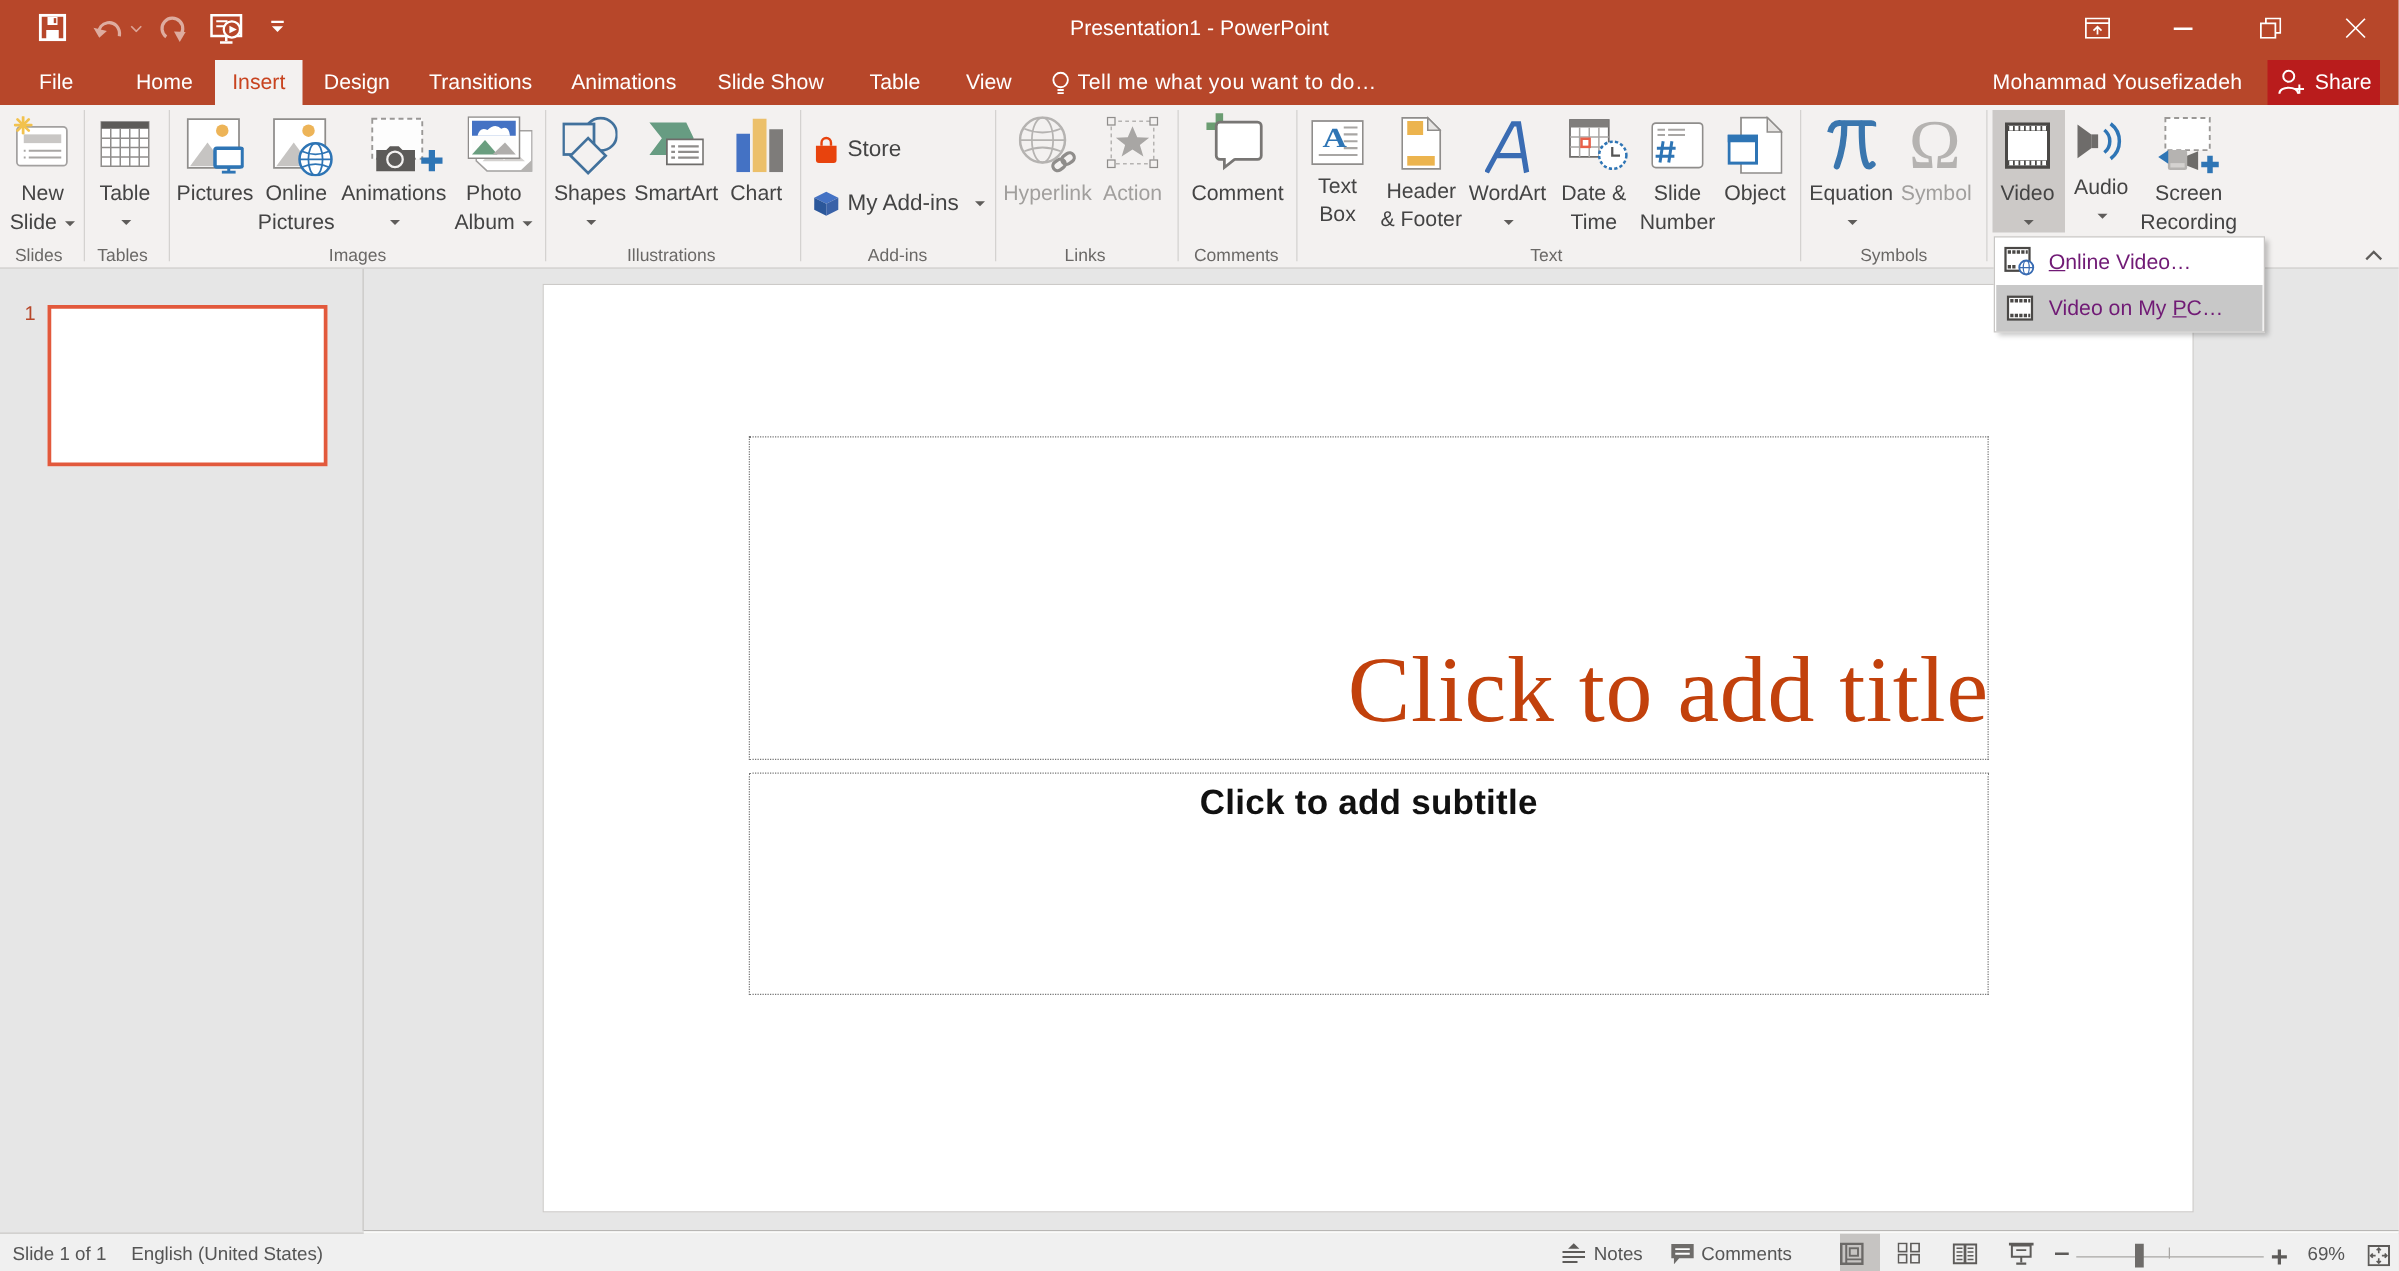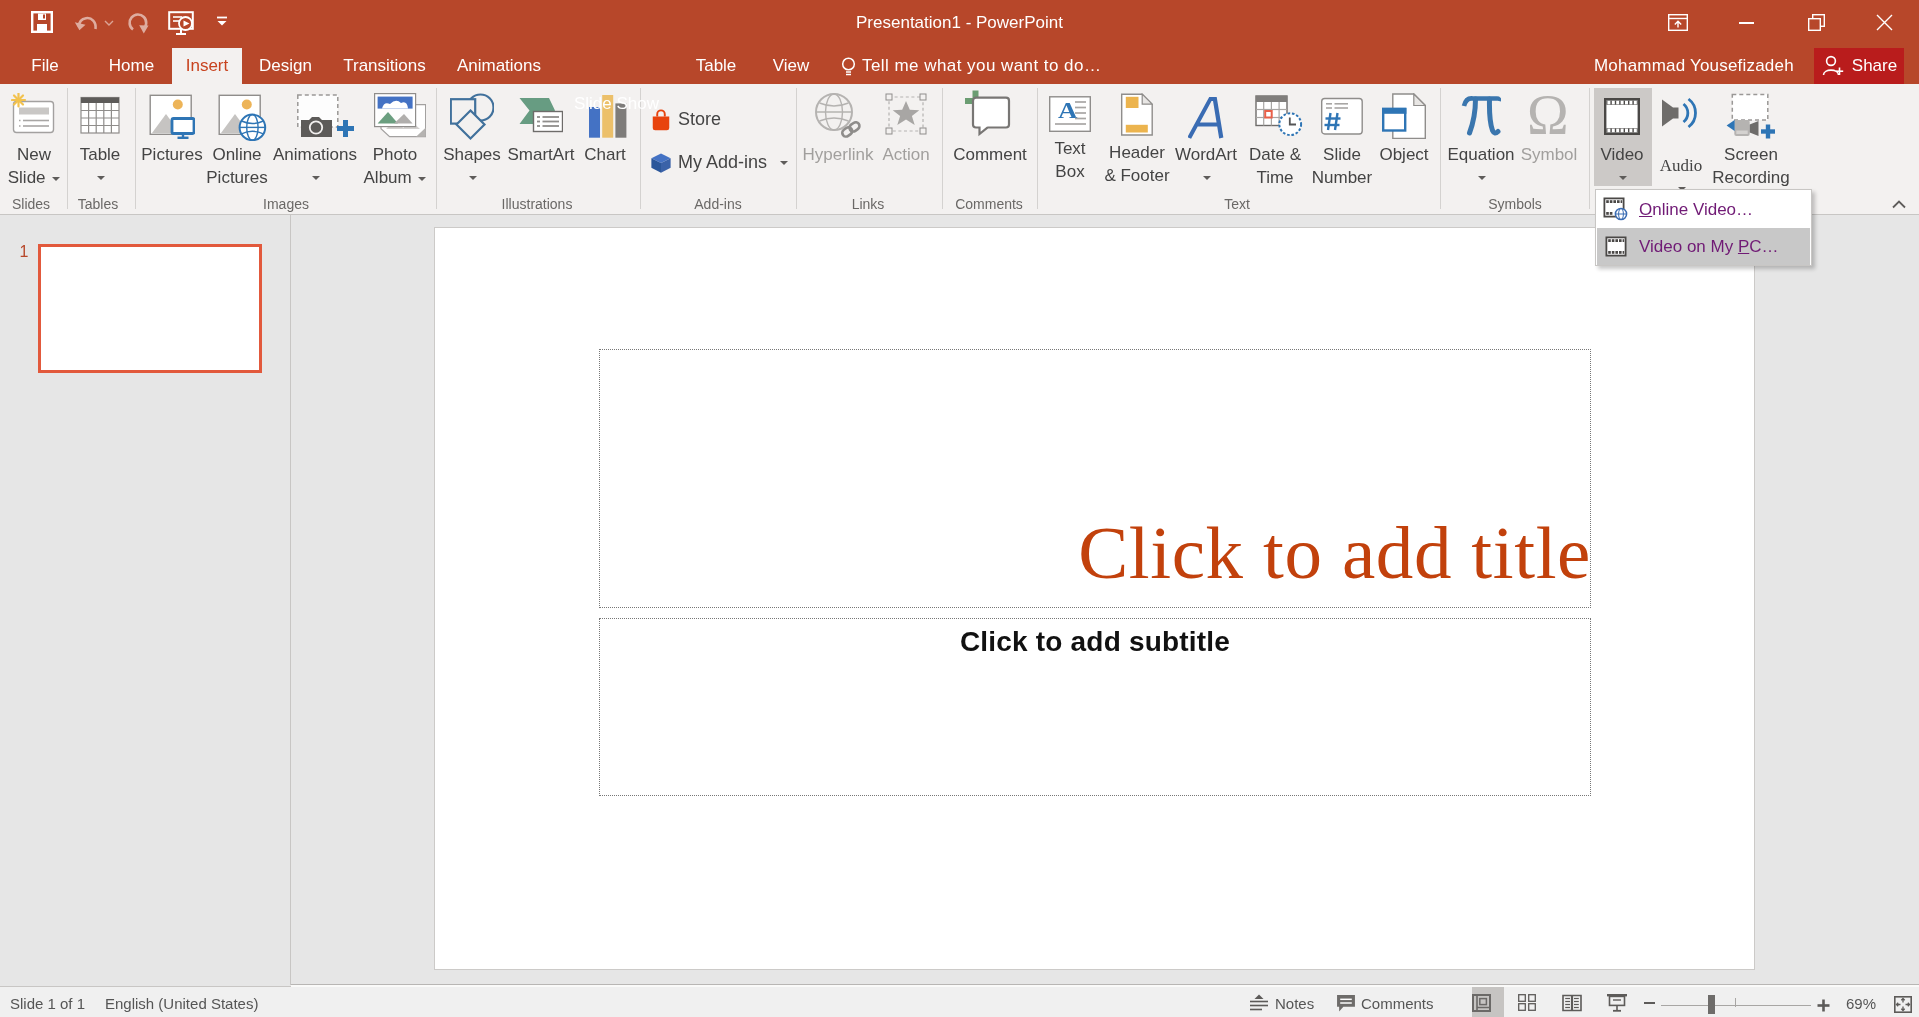--- a/index.html
+++ b/index.html
@@ -385,21 +385,21 @@
       <div class="t" style="margin-top:7px;">Video</div>
       <div class="arrline"><span class="arr"></span></div>
     </div>
 <div class="bigbtn" style="left:1654px;width:54px;">
       <svg width="40" height="44" viewBox="0 0 40 44">
 <path d="M1 6.5 L12 14.5 L12 25.5 L1 33.5 Z" fill="#6e6c6a"></path>
 <rect x="12" y="14.5" width="5.5" height="11" fill="#6e6c6a"></rect>
 <path d="M22.5 11 a11.5 11.5 0 0 1 0 18" fill="none" stroke="#2e75b5" stroke-width="2.8"></path>
 <path d="M27.5 6 a17.5 17.5 0 0 1 0 28" fill="none" stroke="#2e75b5" stroke-width="2.8"></path>
 </svg>
-      <div class="t" style="margin-top:18px;font-family:Liberation Serif, serif;">Audio</div>
+      <div class="t" style="margin-top:2px;">Audio</div>
       <div class="arrline"><span class="arr"></span></div>
     </div>
 <div class="bigbtn" style="left:1708px;width:86px;">
       <svg width="50" height="46" viewBox="0 0 50 46">
 <rect x="6.3" y="1.4" width="35.5" height="25.7" fill="#fff" stroke="#9a9896" stroke-width="1.5" stroke-dasharray="4 3"></rect>
 <rect x="8.3" y="27" width="15.4" height="16" rx="2" fill="#b5b3b1"></rect>
 <rect x="10.3" y="37.5" width="11.4" height="3.5" fill="#d4d2d0"></rect>
 <path d="M23.7 31.5 l8.8 -3.5 v15 l-8.8 -3.5 Z" fill="#6e6c6a"></path>
 <path d="M0.6 32.5 l8 -5.4 v10.8 Z" fill="#2e75b5"></path>
 <line x1="35" y1="38.5" x2="49" y2="38.5" stroke="#2e75b5" stroke-width="4.4"></line>
@@ -436,21 +436,21 @@
   <div class="txt" style="left:1275px;">Notes</div>
   <div class="txt" style="left:1361px;">Comments</div>
   <div class="txt" style="left:1846px;">69%</div>
 </div>
 <div class="tab" style="left:20px; width:50px;">File</div>
 <div class="tab" style="left:106px; width:51px;">Home</div>
 <div id="inserttab">Insert</div>
 <div class="tab" style="left:258px; width:55px;">Design</div>
 <div class="tab" style="left:343px; width:83px;">Transitions</div>
 <div class="tab" style="left:455px; width:88px;">Animations</div>
-<div class="tab" style="left:573px; width:87px;margin-top:38px;">Slide Show</div>
+<div class="tab" style="left:573px; width:87px;">Slide Show</div>
 <div class="tab" style="left:688px; width:56px;">Table</div>
 <div class="tab" style="left:772px; width:38px;">View</div>
 <div id="tellme">Tell me what you want to do…</div>
 <div id="username">Mohammad Yousefizadeh</div>
 
 <div id="sharebtn"><svg style="vertical-align:-5px;margin-right:7px;" width="24" height="22" viewBox="0 0 24 22">
 <circle cx="10" cy="7" r="4.4" fill="none" stroke="#fff" stroke-width="1.6"></circle>
 <path d="M2.5 21 C2.5 14.5, 17.5 14.5, 17.5 21" fill="none" stroke="#fff" stroke-width="1.6"></path>
 <line x1="18.5" y1="13.5" x2="18.5" y2="21" stroke="#fff" stroke-width="1.6"></line>
 <line x1="14.8" y1="17.2" x2="22.2" y2="17.2" stroke="#fff" stroke-width="1.6"></line>

